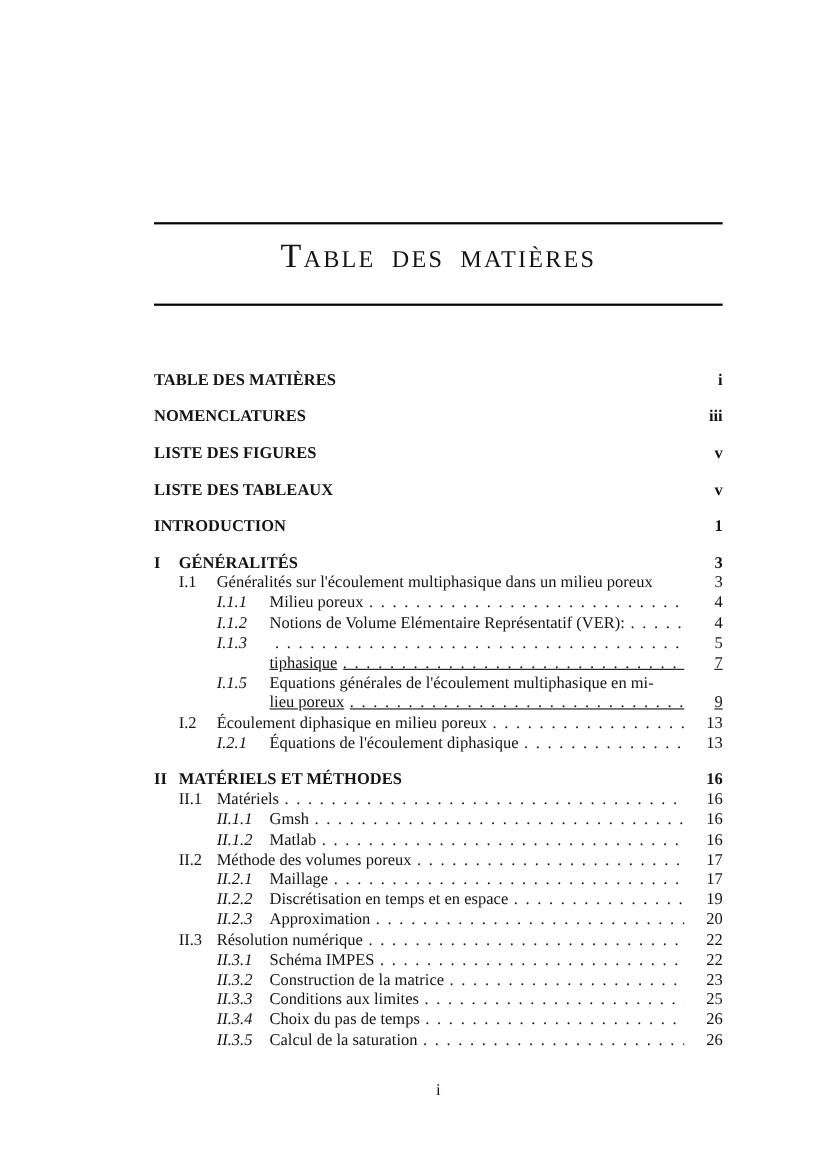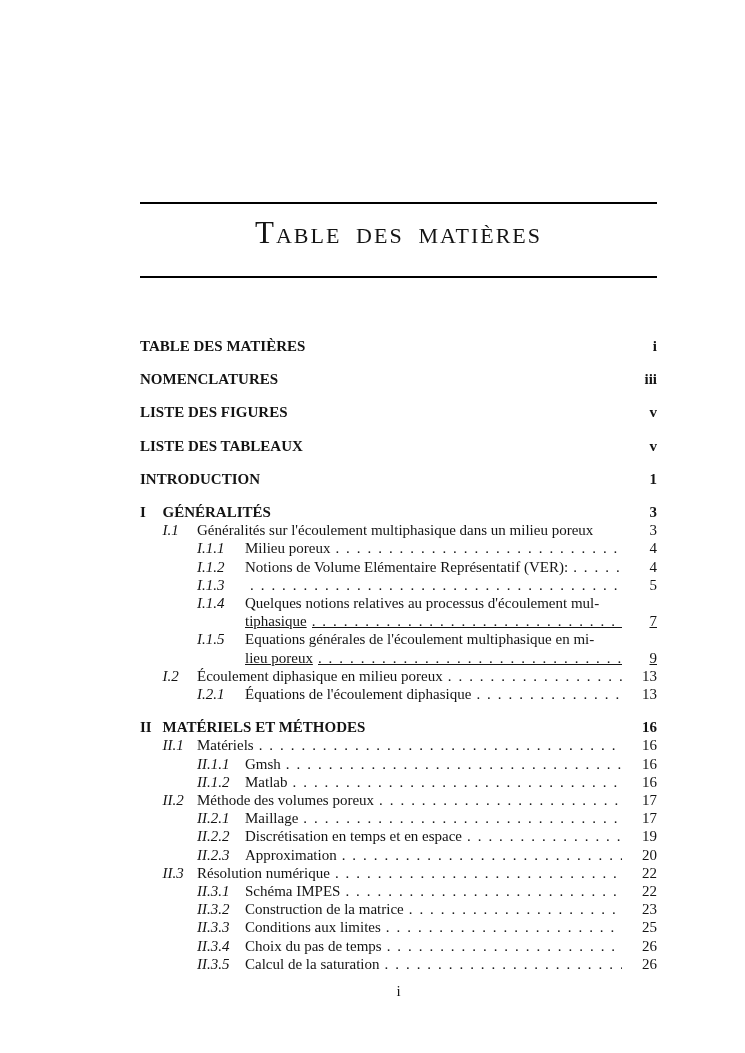--- a/index.html
+++ b/index.html
@@ -50,21 +50,20 @@
   .toc-row.vspace { margin-top: 15px; }
   .row-front, .row-chapter { font-weight: bold; }
   .row-chapter .num {
     flex: 0 0 auto;
     width: 22.5px;
   }
   .row-section { padding-left: 22.5px; }
   .row-section .num {
     flex: 0 0 auto;
     width: 34.5px;
-    font-style: italic;
   }
   .row-subsection { padding-left: 57px; }
   .row-subsection .num {
     flex: 0 0 auto;
     width: 48px;
     font-style: italic;
   }
   .toc-row.cont { padding-left: 105px; text-decoration: underline; }
   .txt { flex: 0 1 auto; white-space: nowrap; }
   .leader {
@@ -150,24 +149,20 @@
         <span class="num">I.1.2</span>
         <span class="txt">Notions de Volume Elémentaire Représentatif (VER):</span>
         <span class="leader"></span>
         <span class="pageno">4</span>
       </div>
       <div class="toc-row row-subsection">
         <span class="num">I.1.3</span>
         <span class="leader"></span>
         <span class="pageno">5</span>
       </div>
-      <div class="toc-row row-subsection">
-        <span class="num">I.1.4</span>
-        <span class="txt">Quelques notions relatives au processus d'écoulement mul-</span>
-      </div>
       <div class="toc-row row-subsection cont">
         <span class="txt">tiphasique</span>
         <span class="leader"></span>
         <span class="pageno">7</span>
       </div>
       <div class="toc-row row-subsection">
         <span class="num">I.1.5</span>
         <span class="txt">Equations générales de l'écoulement multiphasique en mi-</span>
       </div>
       <div class="toc-row row-subsection cont">

